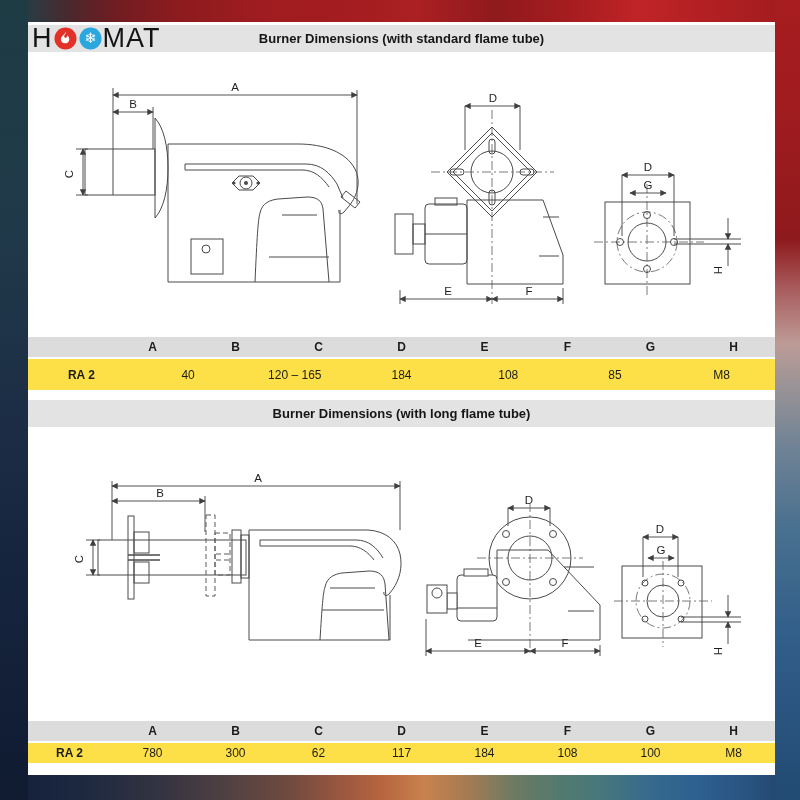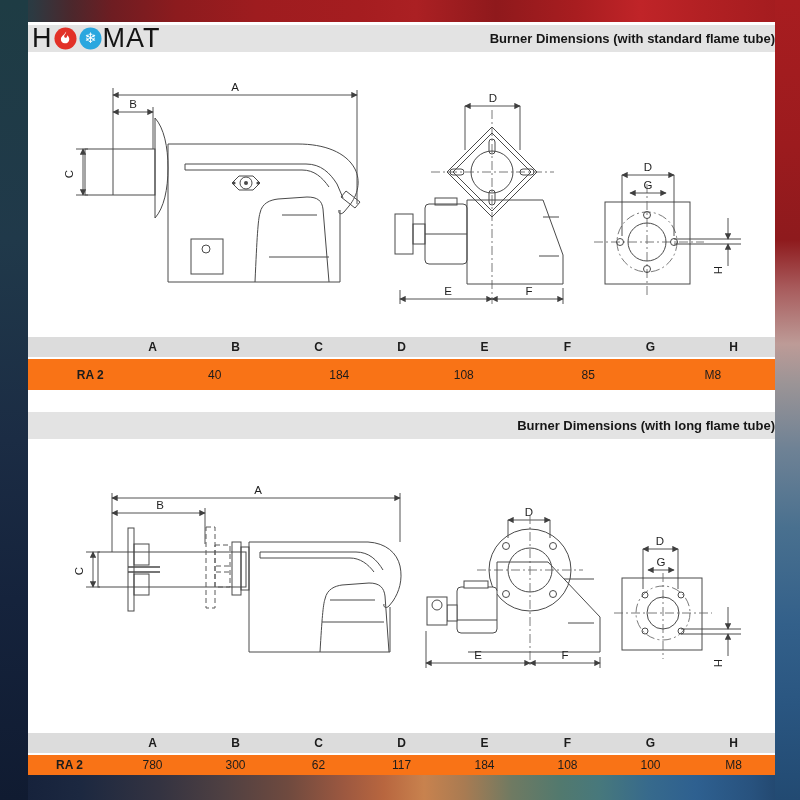--- a/index.html
+++ b/index.html
@@ -13,42 +13,42 @@
   .b-bottom{position:absolute;left:0;bottom:0;width:800px;height:25px;
     background:linear-gradient(90deg,#131f39 0%,#1c2840 10%,#343341 20%,#4f4042 28%,#6f4a3f 36%,#9c5840 43%,#b8663f 48%,#c8824e 53%,#a97b52 58%,#6f7a62 64%,#52796e 70%,#47787c 75%,#376a8c 81%,#2e6090 87%,#28527e 94%,#1e3f63 100%);}
   .b-left{position:absolute;left:0;top:0;width:28px;height:800px;
     background:linear-gradient(180deg,#1e3c44 0%,#20394a 30%,#1b2c44 55%,#15233c 75%,#101b31 100%);}
   .b-right{position:absolute;right:0;top:0;width:25px;height:800px;
     background:linear-gradient(180deg,#a81d20 0%,#9c1b1e 18%,#8e1a1d 30%,#a85b5c 36%,#bd9b97 43%,#9b9496 48%,#6f8295 56%,#49708f 66%,#33608a 78%,#2a5681 88%,#224a72 100%);}
   
   .content{position:absolute;left:28px;top:22px;width:747px;height:753px;background:#ffffff;}
   .bar{height:27px;background:#e3e3e3;position:relative;display:flex;align-items:center;}
   .bar1{margin-top:3px;}
-  .bar2{margin-top:22px;}
-  .bar .title{position:absolute;left:0;right:0;text-align:right;font-size:13px;font-weight:bold;color:#161616;}
+  .bar2{margin-top:10px;}
+  .bar .title{position:absolute;left:0;right:0;text-align:center;font-size:13px;font-weight:bold;color:#161616;}
   
   .logo{display:flex;align-items:center;margin-left:4px;z-index:2;position:relative;}
   .logo .ltr{font-size:27px;color:#141414;letter-spacing:1px;line-height:1;}
   .logo svg{display:block;margin:0 1px;}
   
   svg.drawing{display:block;width:747px;}
   .ln{stroke:#4a4a4a;stroke-width:1;fill:none;}
   .ln2{stroke:#4a4a4a;stroke-width:1.6;fill:none;}
   .cl{stroke:#6b6b6b;stroke-width:0.9;fill:none;stroke-dasharray:9 3 2 3;}
   .dsh{stroke:#5a5a5a;stroke-width:1;fill:none;stroke-dasharray:5 3;}
   .dim{stroke:#3f3f3f;stroke-width:0.9;fill:none;}
   .fw{fill:#ffffff;stroke:#4a4a4a;stroke-width:1;}
   text.dl{font-family:"Liberation Sans",sans-serif;font-size:11.5px;fill:#1f1f1f;text-anchor:middle;stroke:none;}
   
   .dimtable{width:747px;}
   .trow{display:flex;width:100%;}
   .tcell{flex:1;display:flex;align-items:center;justify-content:center;font-size:12px;color:#1c1c1c;}
   .thead{background:#dcdcdc;height:20px;margin-bottom:2px;}
   .thead .tcell{font-weight:bold;}
-  .tdata{background:#f97316;text-align:center;}
+  .tdata{background:#fde047;text-align:center;}
   .t1 .tdata{height:31px;}
   .t2 .tdata{height:20px;}
   .t2 .thead{height:20px;}
   .model{font-weight:bold;}
 </style>
 </head>
 <body>
 
 <div class="b-top"></div>
 <div class="b-bottom"></div>
@@ -161,20 +161,21 @@
       <div class="tcell">C</div>
       <div class="tcell">D</div>
       <div class="tcell">E</div>
       <div class="tcell">F</div>
       <div class="tcell">G</div>
       <div class="tcell">H</div>
     </div>
     <div class="trow tdata">
       <div class="tcell model">RA 2</div>
       <div class="tcell">40</div>
+      <div class="tcell">120 – 165</div>
       <div class="tcell">184</div>
       <div class="tcell">108</div>
       <div class="tcell">85</div>
       <div class="tcell">M8</div>
     </div>
   </div>
 
   <div class="bar bar2">
     <div class="title">Burner Dimensions (with long flame tube)</div>
   </div>

